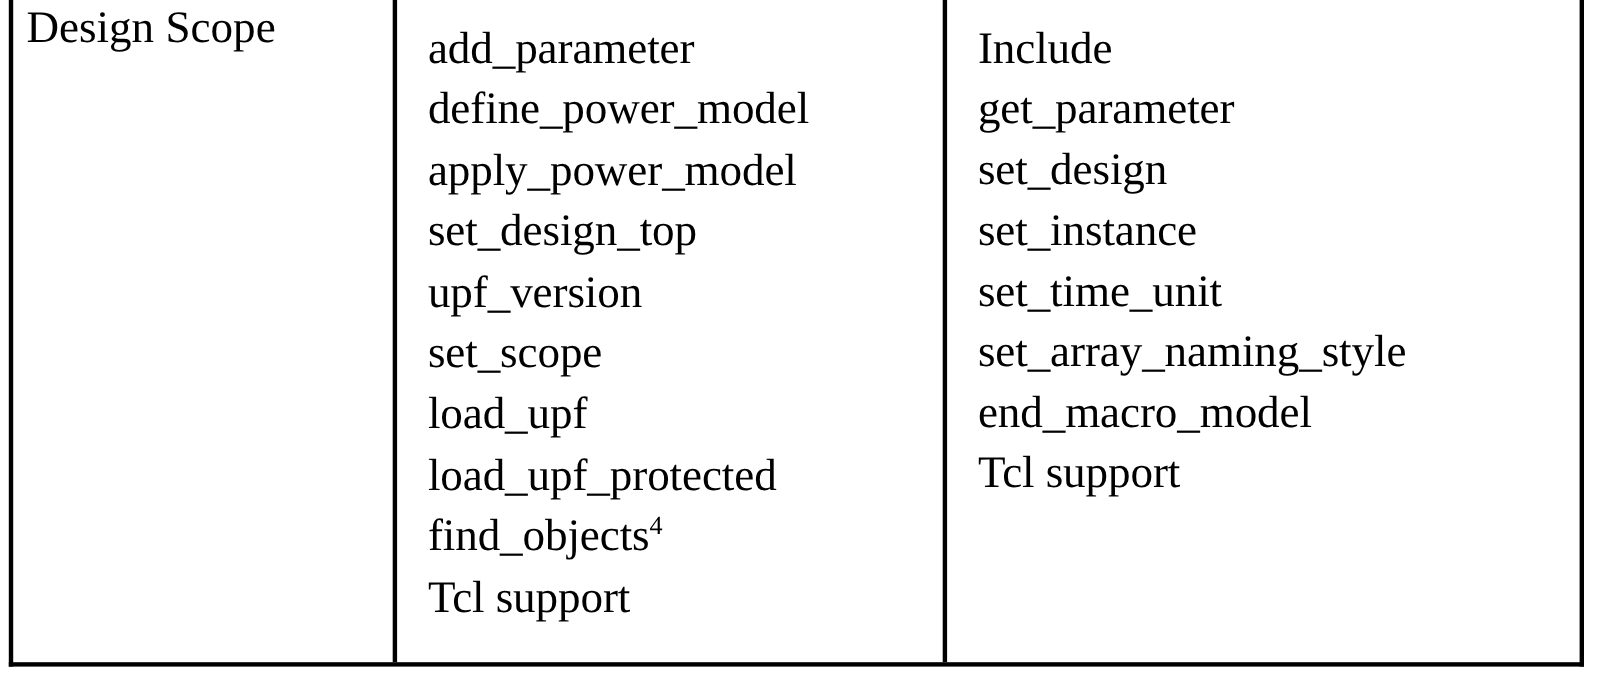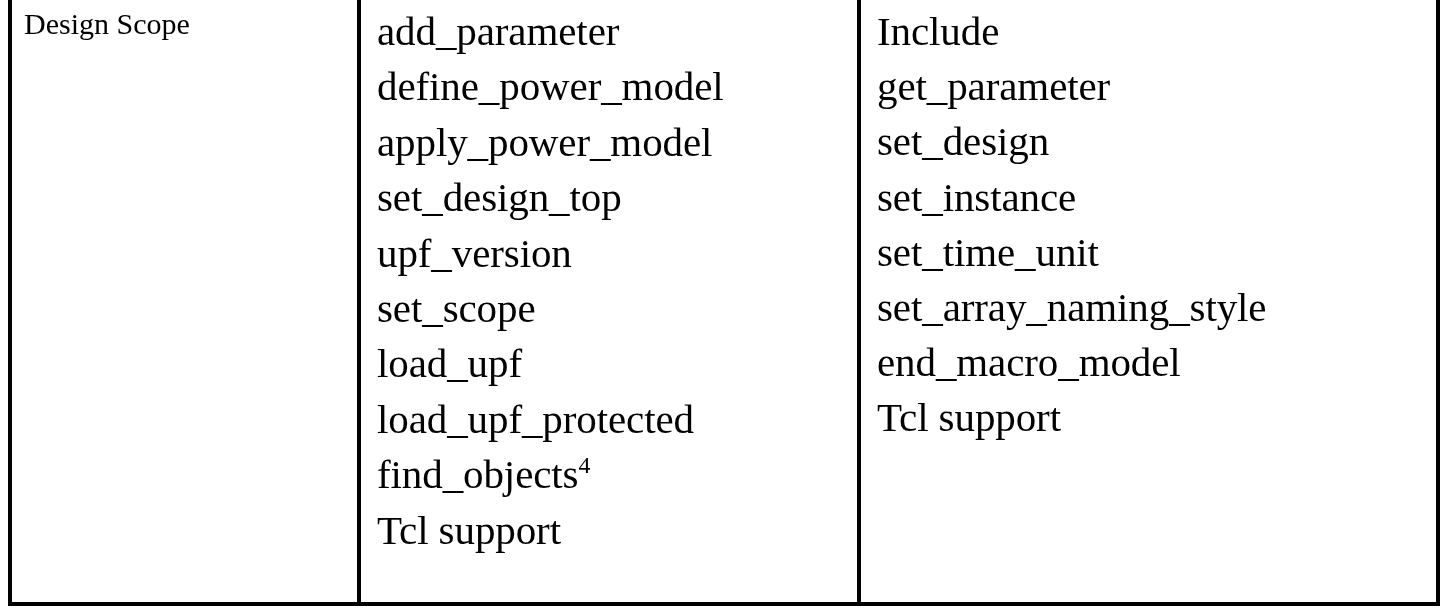--- a/index.html
+++ b/index.html
@@ -54,29 +54,29 @@
     border-right: 4px solid #000000;
     padding: 0 0 0 12px;
   }
 
   .col-right {
     flex: 1 1 auto;
     padding: 0 0 0 12px;
   }
 
   .cell-title {
-    font-size: 30px;
+    font-size: 41px;
     line-height: 44px;
     white-space: nowrap;
     padding-top: 2px;
   }
 
   ul.cmd-list {
     list-style: none;
-    margin: 4px;
+    margin: 16px;
     padding: 0;
   }
 
   ul.cmd-list li {
     font-size: 41px;
     line-height: 55.4px;
     white-space: nowrap;
     letter-spacing: -0.1px;
   }
 

